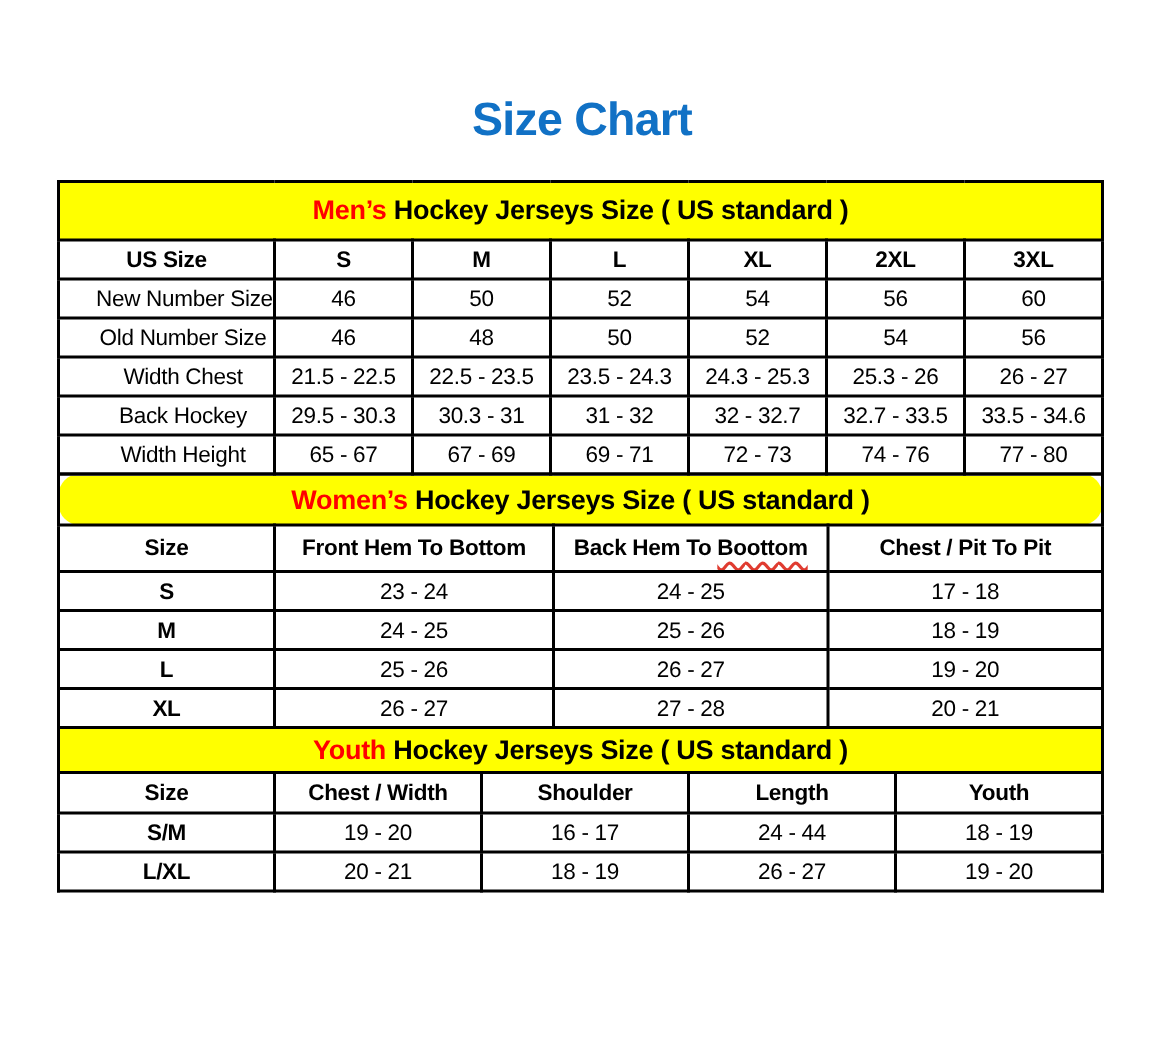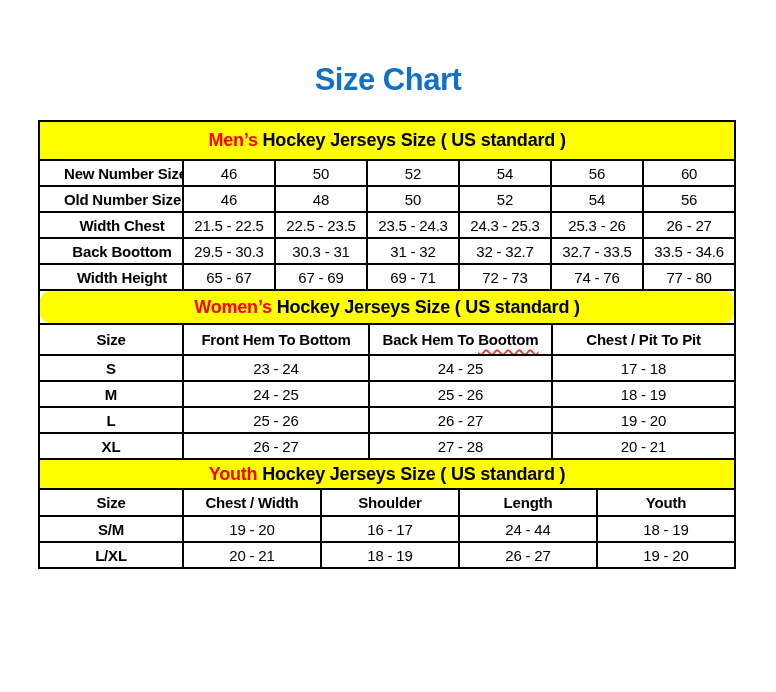--- a/index.html
+++ b/index.html
@@ -26,21 +26,21 @@
   .t-womens, .t-youth { margin-top: -2px; }
 
   td, th {
     border: 2px solid #000;
     text-align: center; vertical-align: middle;
     padding: 0 2px;
     font-size: 15px; letter-spacing: -0.2px;
     overflow: hidden; white-space: nowrap;
   }
   th { font-weight: bold; }
-  td.lbl { font-weight: bold; padding-left: 24px; }
+  td.lbl { font-weight: normal; padding-left: 24px; }
 
   tr.banner-row td {
     background: #FFFF00;
     font-weight: bold; font-size: 18px;
     letter-spacing: -0.2px;
   }
   .t-mens   tr.banner-row td { height: 37px; }
   .t-womens tr.banner-row td { height: 32px; border-radius: 14px; }
   .t-youth  tr.banner-row td { height: 28px; margin-left: 20px; }
 
@@ -77,20 +77,29 @@
           <col style="width:92px">
         <col style="width:92px">
           <col style="width:92px">
           <col style="width:92px">
           <col style="width:92px">
       </colgroup>
       <tbody>
           <tr class="banner-row">
         <td colspan="7"><span class="hl">Men’s</span><span> Hockey Jerseys Size ( US standard )</span></td>
       </tr>
+      <tr class="head-row">
+        <th>US Size</th>
+        <th>S</th>
+        <th>M</th>
+        <th>L</th>
+        <th>XL</th>
+        <th>2XL</th>
+        <th>3XL</th>
+      </tr>
       <tr class="data-row">
         <td class="lbl">New Number Size</td>
         <td>46</td>
         <td>50</td>
         <td>52</td>
         <td>54</td>
         <td>56</td>
         <td>60</td>
       </tr>
       <tr class="data-row">
@@ -105,21 +114,21 @@
       <tr class="data-row">
         <td class="lbl">Width Chest</td>
         <td>21.5 - 22.5</td>
         <td>22.5 - 23.5</td>
         <td>23.5 - 24.3</td>
         <td>24.3 - 25.3</td>
         <td>25.3 - 26</td>
         <td>26 - 27</td>
       </tr>
       <tr class="data-row">
-        <td class="lbl">Back Boottom</td>
+        <td class="lbl">Back Hockey</td>
         <td>29.5 - 30.3</td>
         <td>30.3 - 31</td>
         <td>31 - 32</td>
         <td>32 - 32.7</td>
         <td>32.7 - 33.5</td>
         <td>33.5 - 34.6</td>
       </tr>
       <tr class="data-row">
         <td class="lbl">Width Height</td>
         <td>65 - 67</td>

